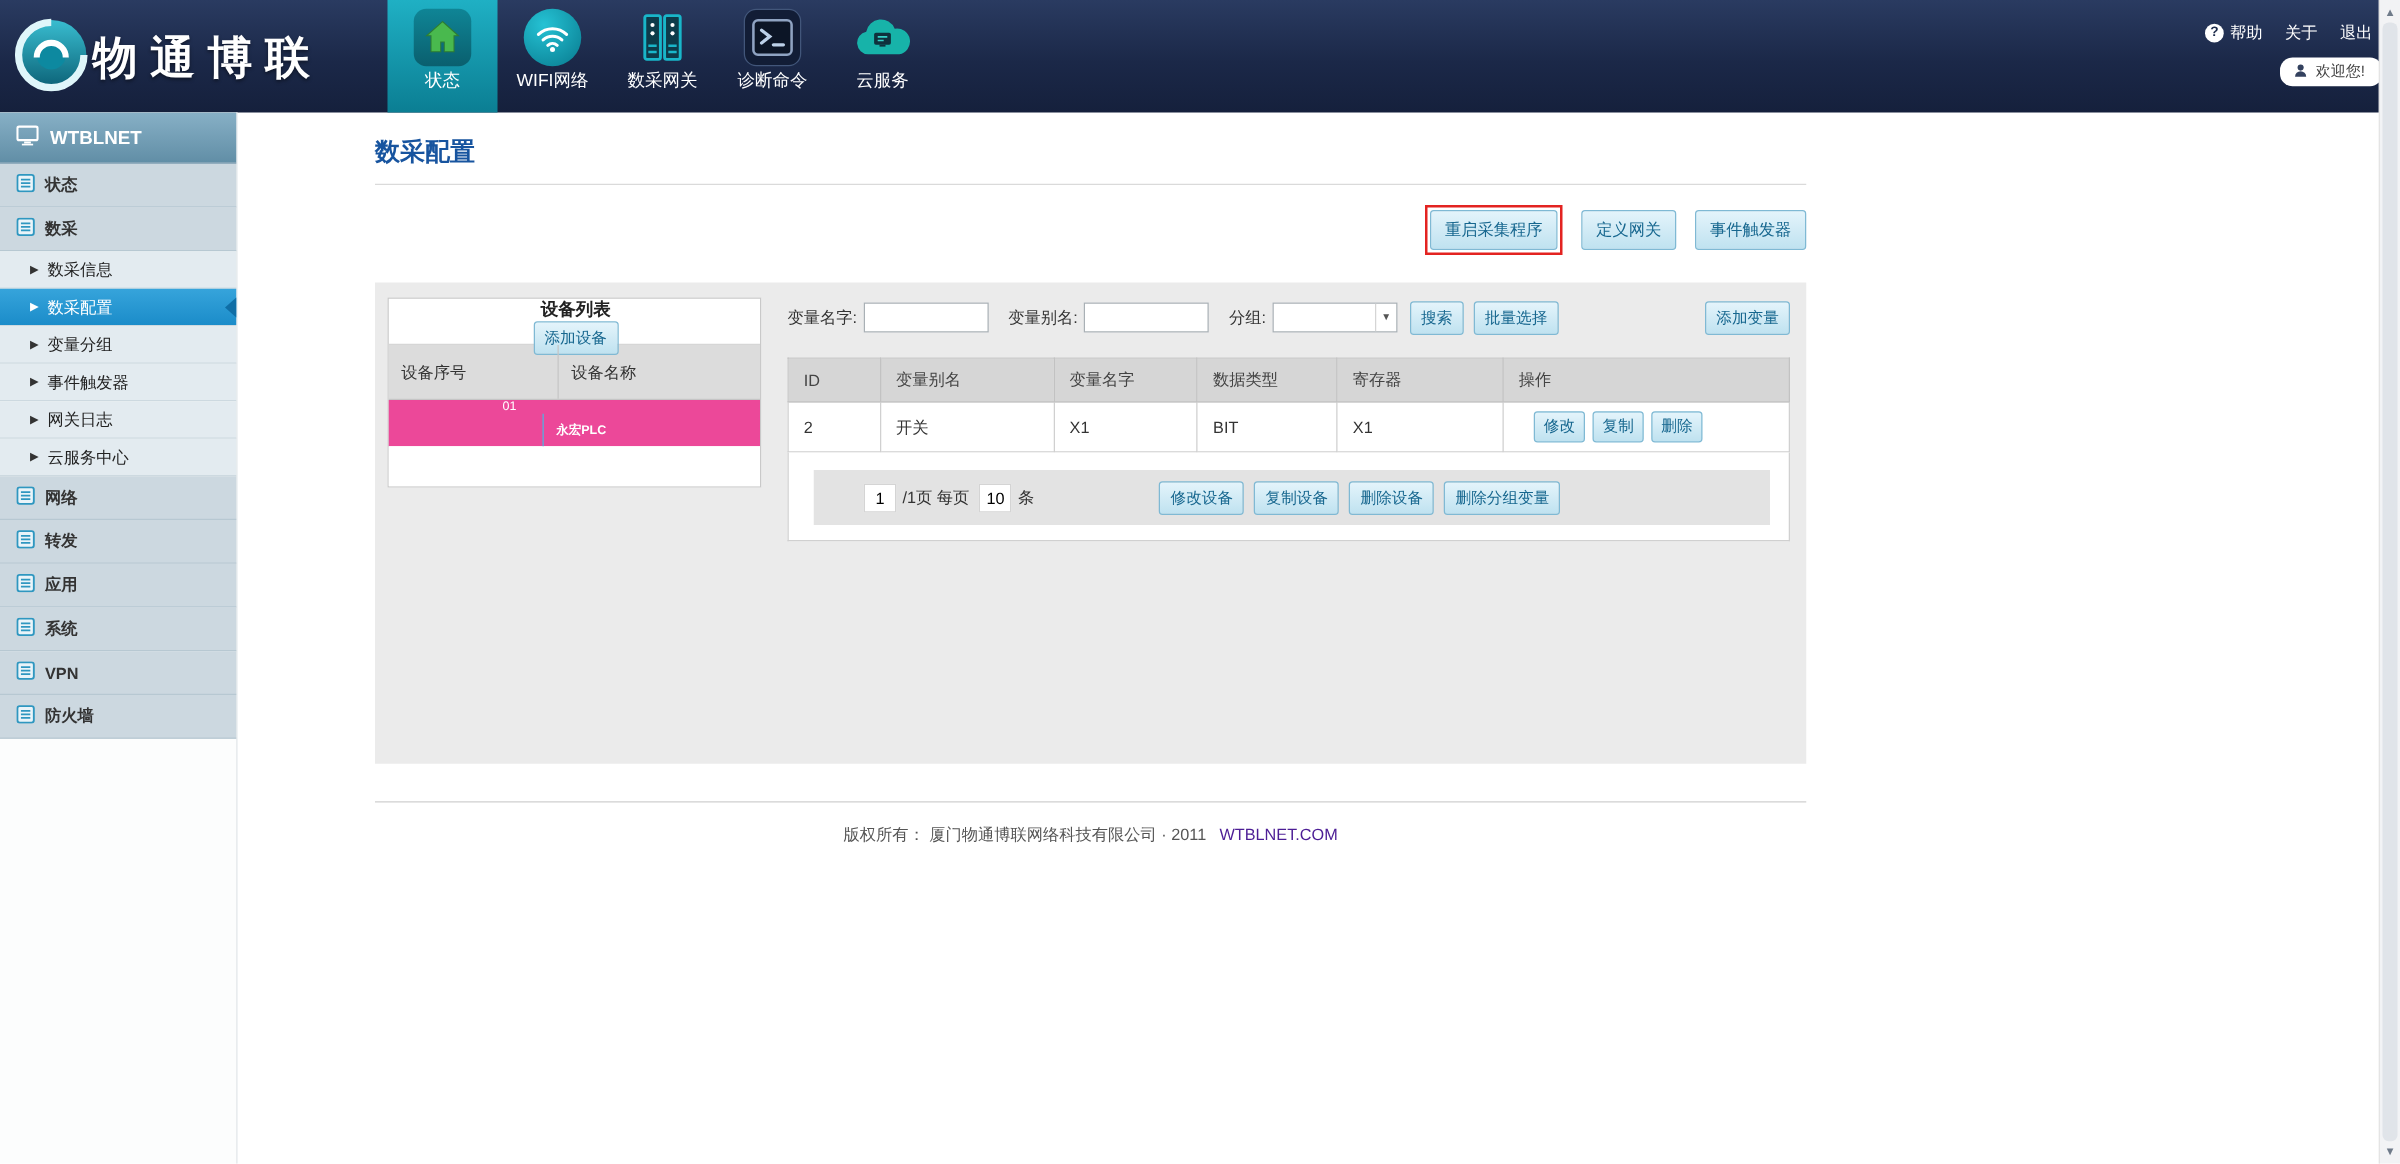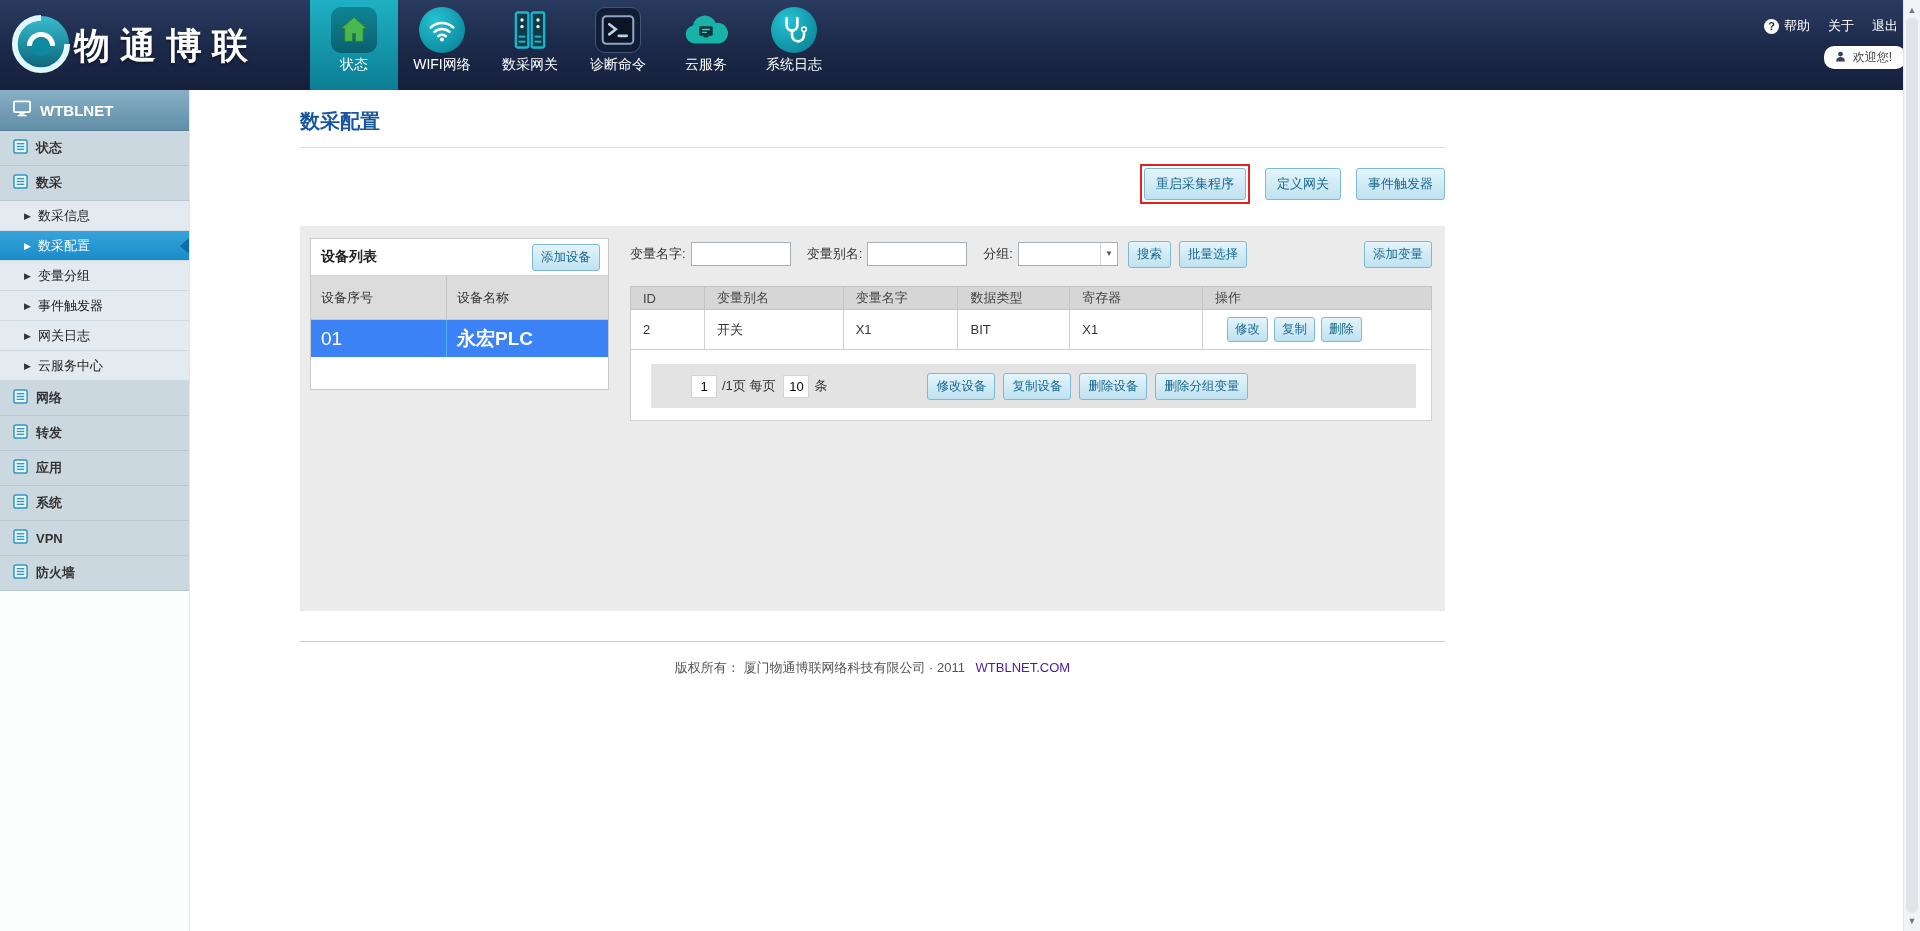--- a/index.html
+++ b/index.html
@@ -59,45 +59,45 @@
     font-size:13px; padding:6px 11px; border-radius:3px; cursor:pointer;
     font-family:Liberation Serif, serif; white-space:nowrap;text-align:right; }
   .btn.small { padding:4px 8px; font-size:12.5px; }
   .btn.tiny { padding:3px 7px; font-size:12.5px; }
   .red-outline { border:2px solid #e32321; padding:2px; display:inline-block; }
 
   .content-band { margin-top:26px; background:#ebebeb; height:385px; position:relative; }
 
   .device-panel { position:absolute; left:10px; top:12px; width:299px; background:#fff; border:1px solid #c9c9c9; }
   .device-head { height:37px; display:flex; align-items:center; justify-content:space-between;
-    padding:0 8px 0 10px; border-bottom:1px solid #d6d6d6; }
+    padding:0 8px 0 10px; border-bottom:1px solid #d6d6d6;flex-direction:column; }
   .device-title { font-weight:bold; font-size:14px; color:#222; }
   .device-cols { display:flex; background:#dcdcdc; border-bottom:1px solid #c5c5c5; height:44px;
     align-items:center; font-size:13px; color:#333; }
   .device-cols .c1 { width:135px; padding-left:10px; }
   .device-cols .c2 { flex:1; padding-left:10px; border-left:1px solid #c5c5c5; height:100%; display:flex; align-items:center; }
-  .device-row { display:flex; background:#3b82f6; color:#fff; height:37px; align-items:center; font-size:19px; cursor:pointer; }
+  .device-row { display:flex; background:#ec4899; color:#fff; height:37px; align-items:center; font-size:10px; cursor:pointer;flex-direction:column; }
   .device-row .c1 { width:135px; padding-left:10px; }
   .device-row .c2 { flex:1; padding-left:10px; font-weight:bold; border-left:1px solid #4db3e2; height:100%; display:flex; align-items:center; }
   .device-empty { height:32px; background:#fff; }
 
   .variable-area { position:absolute; left:330px; top:13px; width:802px; }
   .filter-row { display:flex; align-items:center; font-size:13px; color:#333; height:30px; }
   .f-label { margin-right:5px; white-space:nowrap; }
   .f-input { width:100px; height:24px; border:1px solid #a9b0b5; background:#fff; margin-right:16px;
     font-size:13px; padding:0 4px; }
   .f-select { width:100px; height:24px; border:1px solid #a9b0b5; background:#fff; margin-right:10px;
     display:flex; align-items:center; justify-content:flex-end; cursor:pointer; }
   .f-select .arrow { font-size:8px; color:#555; padding:0 4px; border-left:1px solid #d5d5d5; line-height:22px; }
   .filter-row .gap { margin-right:8px; }
   .ml-auto { margin-left:auto; }
 
   table.var-table { margin-top:17px; width:100%; border-collapse:collapse; background:#fff;
     font-size:13px; color:#333; }
-  .var-table th { background:#d6d6d6; border:1px solid #c2c2c2; height:23px; text-align:left;
+  .var-table th { background:#d6d6d6; border:1px solid #c2c2c2; height:35px; text-align:left;
     padding-left:12px; font-weight:normal; color:#444; }
   .var-table td { border:1px solid #d0d0d0; height:40px; padding-left:12px; }
   .row-actions { display:flex; gap:6px; align-items:center;padding-left:12px; }
 
   .table-footer-wrap { background:#fff; border:1px solid #d0d0d0; border-top:none; padding:14px 0 12px; }
   .pager-band { margin:0 15px 0 20px; background:#e3e3e3; height:44px; display:flex;
     align-items:center; padding-left:40px; font-size:13px; color:#333; }
   .num-box { width:26px; height:23px; background:#fff; border:1px solid #d4d4d4; text-align:center;
     font-size:13px; margin-right:5px; font-family:"Liberation Sans","DejaVu Sans",sans-serif; }
   .pager-text { margin-right:8px; white-space:nowrap; }
@@ -192,31 +192,20 @@
         <span class="tile">
           <svg width="48" height="36" viewBox="0 0 48 34">
             <path d="M38 31H12A9.5 9.5 0 0 1 10.4 12.2 12.5 12.5 0 0 1 34.2 9.6 9 9 0 0 1 38 31z" fill="#17b3a9"></path>
             <rect x="17" y="13" width="14" height="10" rx="1.5" fill="#0f313c"></rect>
             <path d="M20 16.5h8M20 19.5h5" stroke="#35d1c7" stroke-width="1.4"></path>
             <rect x="21.5" y="23" width="5" height="1.6" fill="#0f313c"></rect>
           </svg>
         </span>
         <div class="tab-label">云服务</div>
       </div>
-      <div class="tab">
-        <span class="tile tile-syslog">
-          <svg width="32" height="32" viewBox="0 0 24 24">
-            <path d="M6.5 3v5.5a4 4 0 0 0 8 0V3" stroke="#fff" stroke-width="2" fill="none" stroke-linecap="round"></path>
-            <path d="M10.5 12.5v3.5a4.5 4.5 0 0 0 9 0v-2" stroke="#fff" stroke-width="2" fill="none" stroke-linecap="round"></path>
-            <circle cx="19.5" cy="11.5" r="2.3" fill="#fff"></circle>
-            <circle cx="19.5" cy="11.5" r="1" fill="#0b8196"></circle>
-          </svg>
-        </span>
-        <div class="tab-label">系统日志</div>
-      </div>
     </nav>
 
     <div class="top-links">
       <a class="top-link">
         <span class="qmark">?</span>
         <span>帮助</span>
       </a>
       <a class="top-link">
         <span>关于</span>
       </a>

